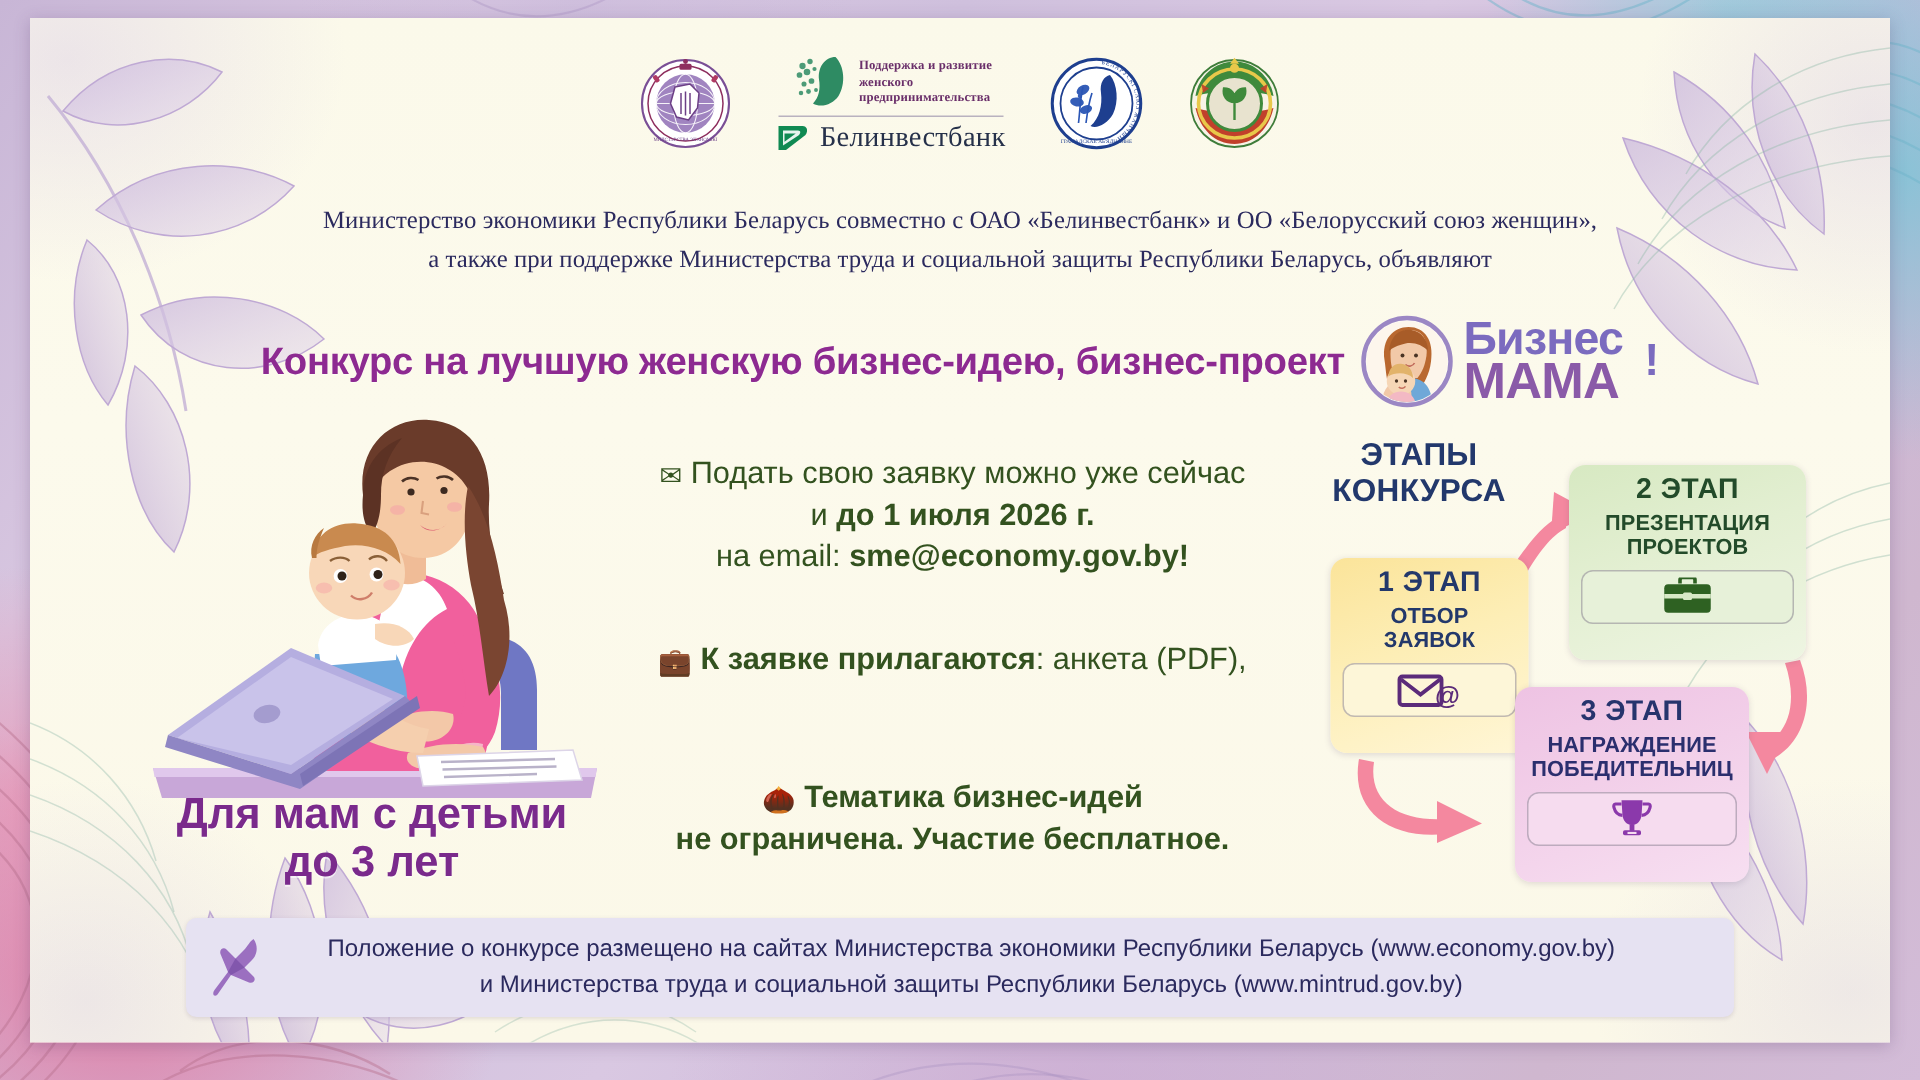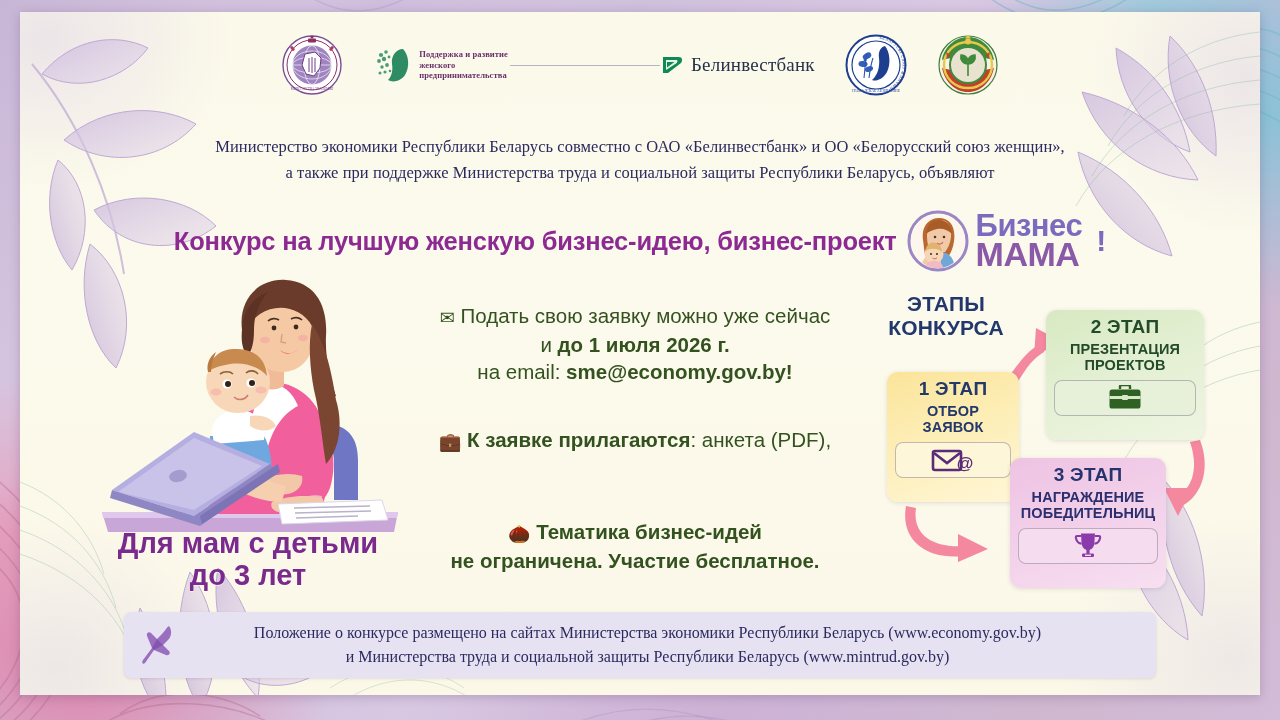--- a/index.html
+++ b/index.html
@@ -42,21 +42,21 @@
     overflow: hidden;
   }
   #card-deco { position: absolute; inset: 0; pointer-events: none; }
 
   
   #logo-row {
     position: absolute; left: 0; top: 22px; width: 1240px;
     display: flex; justify-content: center; align-items: center; gap: 30px;
   }
   .logo-block { display: flex; align-items: center; }
-  #belinvest-logo { display: flex; flex-direction: row; gap: 2px; }
+  #belinvest-logo { display: flex; flex-direction: column; gap: 2px; }
   .bi-top { display: flex; align-items: center; gap: 6px; }
   .bi-slogan {
     font-size: 8.5px; line-height: 1.22; color: #6a2f6a;
     font-family: "Liberation Serif", serif; font-weight: 700; letter-spacing: .1px;
   }
   .bi-rule { height: 1px; background: #b9b2bf; width: 150px; margin: 1px 0 1px 0; }
   .bi-bottom { display: flex; align-items: center; gap: 7px; }
   .bi-name {
     font-size: 19px; color: #26314a; font-family: "Liberation Serif", serif; letter-spacing: .2px;
   }
@@ -150,21 +150,21 @@
   #bottom-note {
     position: absolute; left: 104px; top: 600px; width: 1032px; height: 66px;
     background: #e6e2f2; border-radius: 7px;
     display: flex; align-items: center;
     box-shadow: 0 1px 3px rgba(90,70,110,.15);
   }
   #pin-icon-wrap { width: 70px; display:flex; align-items:center; justify-content:center; }
   #bottom-text {
     flex: 1; text-align: center; color: #2b2a5e;
     font-size: 16px; line-height: 1.5; padding-right: 55px;
-    font-family: Liberation Serif, serif;
+    font-family: Liberation Sans, sans-serif;
   }
   #bottom-text div { white-space: nowrap; }
 </style>
 </head>
 <body>
 
 <div id="poster-root">
 
   <svg id="frame-swirls" viewBox="0 0 1280 720" preserveAspectRatio="none">
     <g fill="none" stroke="#b9718f" stroke-opacity=".45" stroke-width="1.6">

